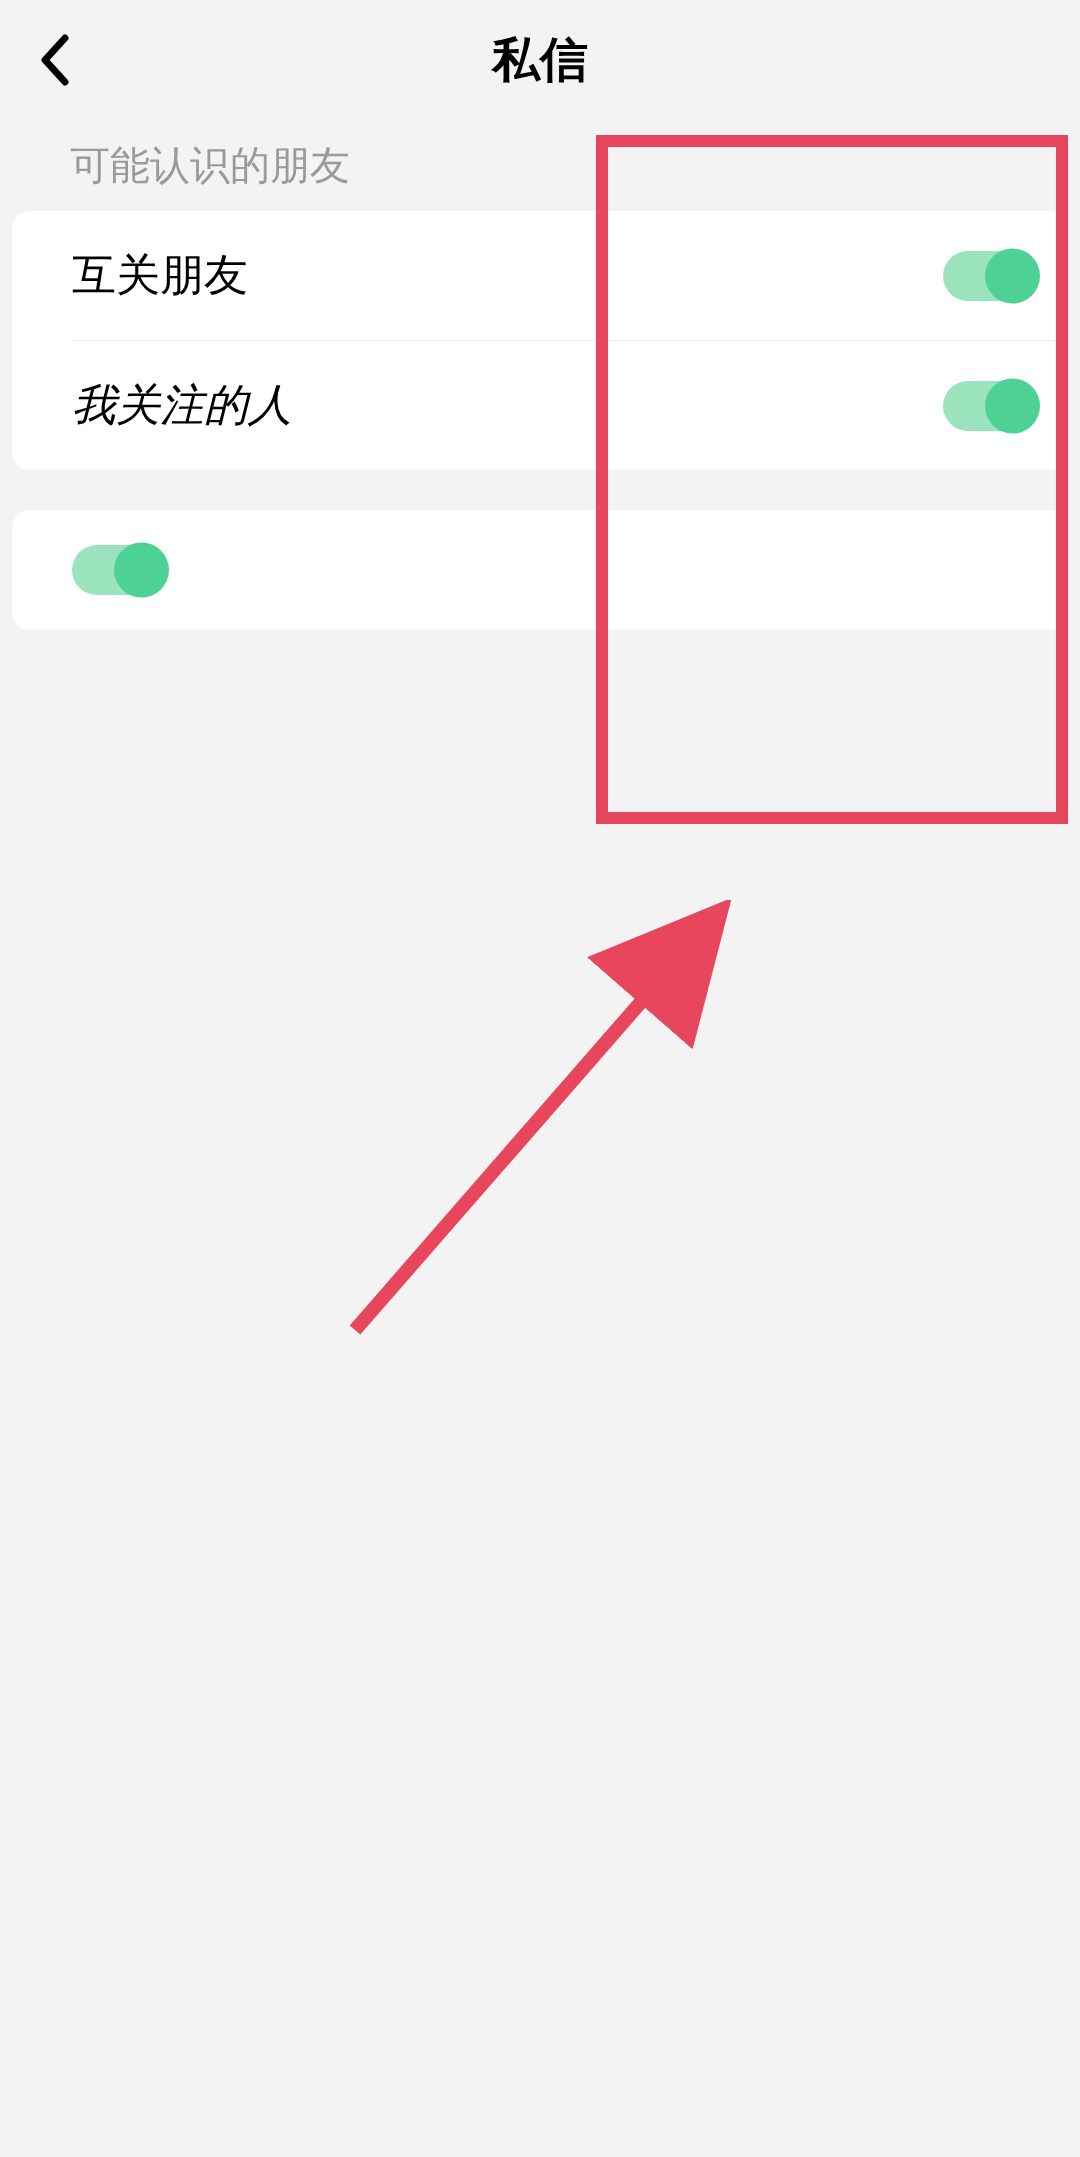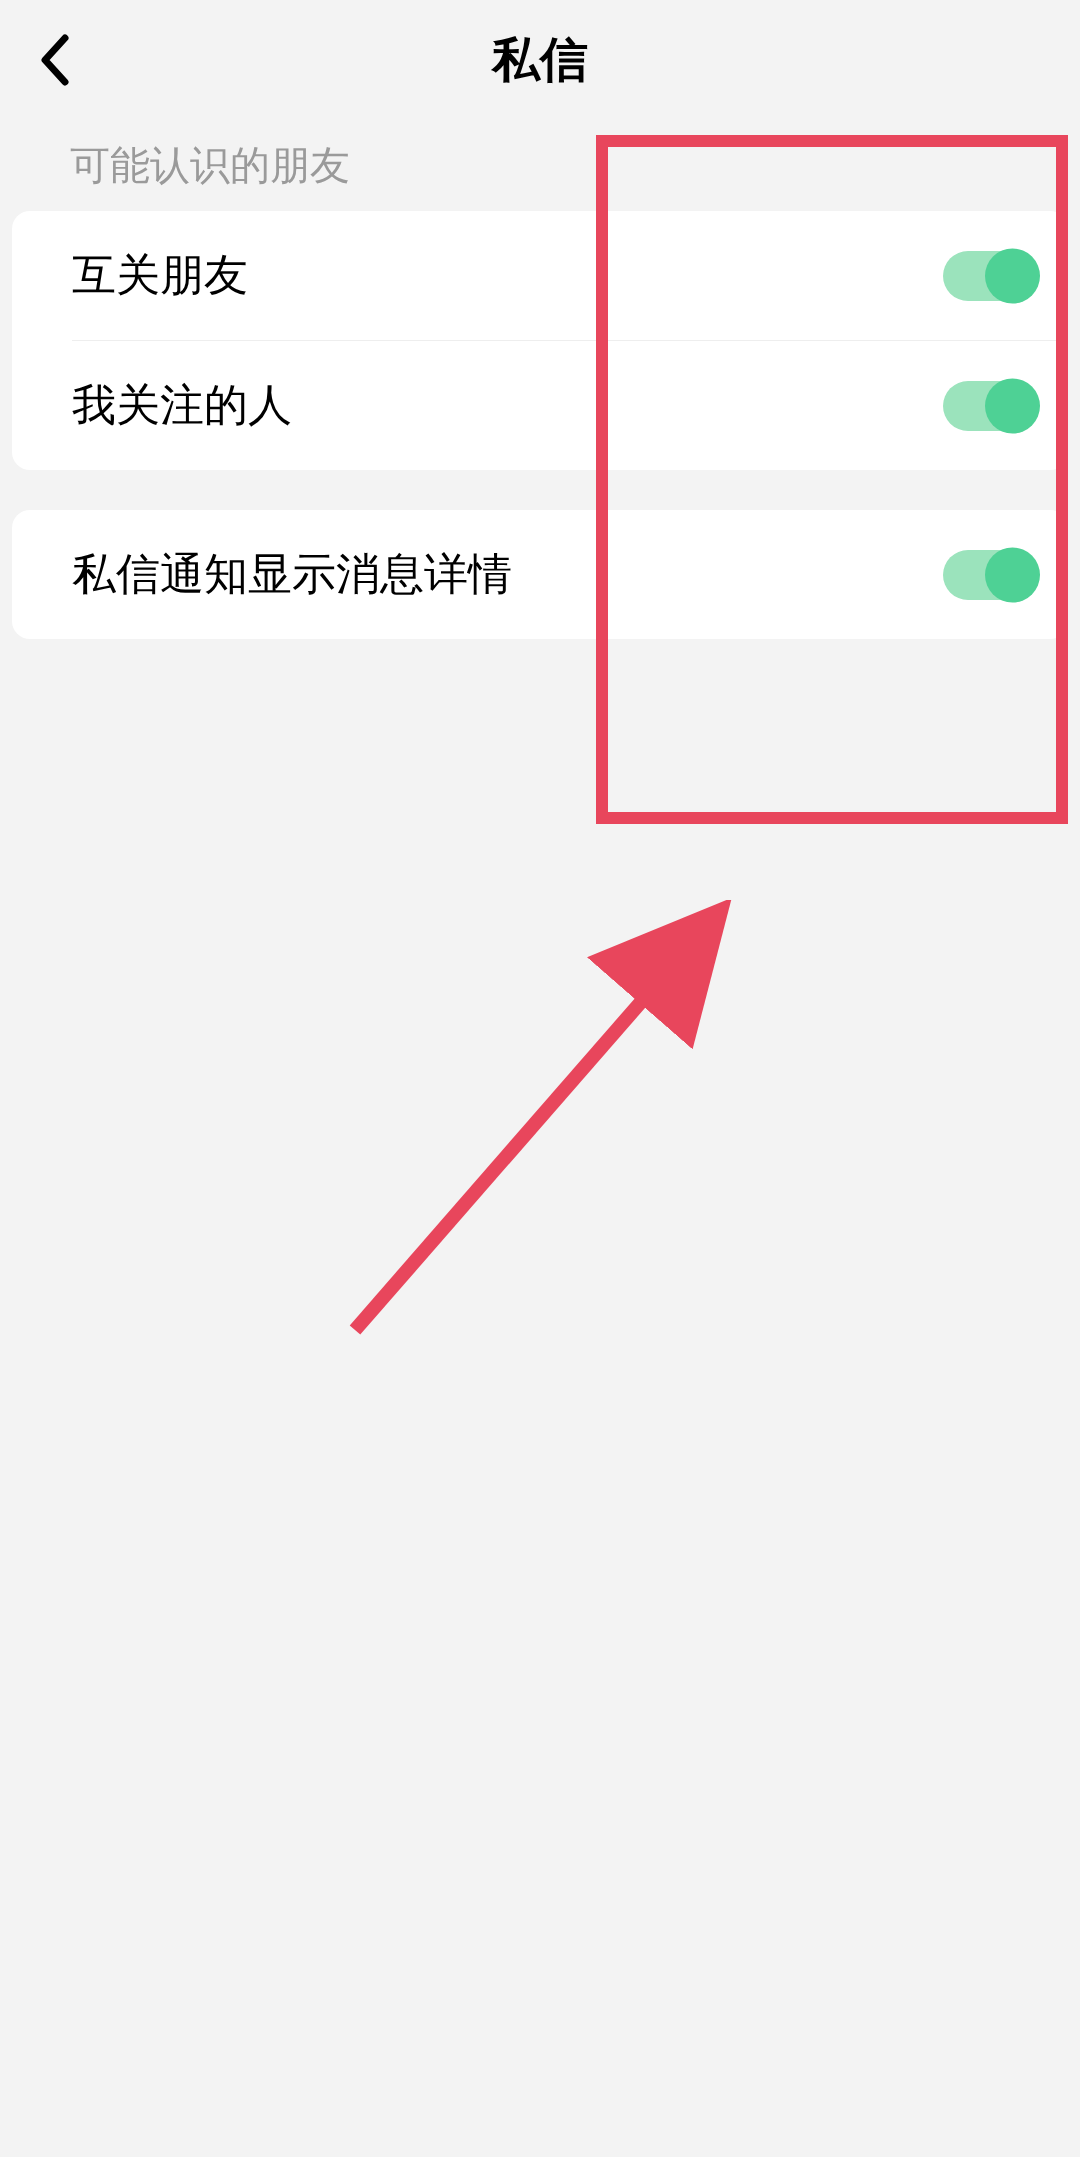--- a/index.html
+++ b/index.html
@@ -55,20 +55,21 @@
       align-items: center;
       justify-content: space-between;
       padding: 35px 30px 35px 60px;
       min-height: 115px;
       gap: 36px;
     }
     .setting-row + .setting-row {
       border-top: 1px solid #eee;
       margin-left: 60px;
       padding-left: 0;
+      font-style: italic;
     }
     .setting-label {
       font-size: 44px;
       color: #000;
       font-weight: 400;
     }
     .toggle {
       width: 95px;
       height: 50px;
       border-radius: 999px;
@@ -134,21 +135,20 @@
       <div class="toggle-track"></div>
       <div class="toggle-knob"></div>
     </div>
   </div>
 </div>
 
 <div class="spacer"></div>
 
 <div class="settings-card">
   <div class="setting-row">
-    <div class="setting-label">私信通知显示消息详情</div>
     <div class="toggle">
       <div class="toggle-track"></div>
       <div class="toggle-knob"></div>
     </div>
   </div>
 </div>
 
 <div class="annotation-box" style="left:596px; top:135px; width:472px; height:689px;"></div>
 
 <svg class="annotation-arrow" style="left:335px; top:900px; width:400px; height:450px;" viewBox="0 0 400 450">

